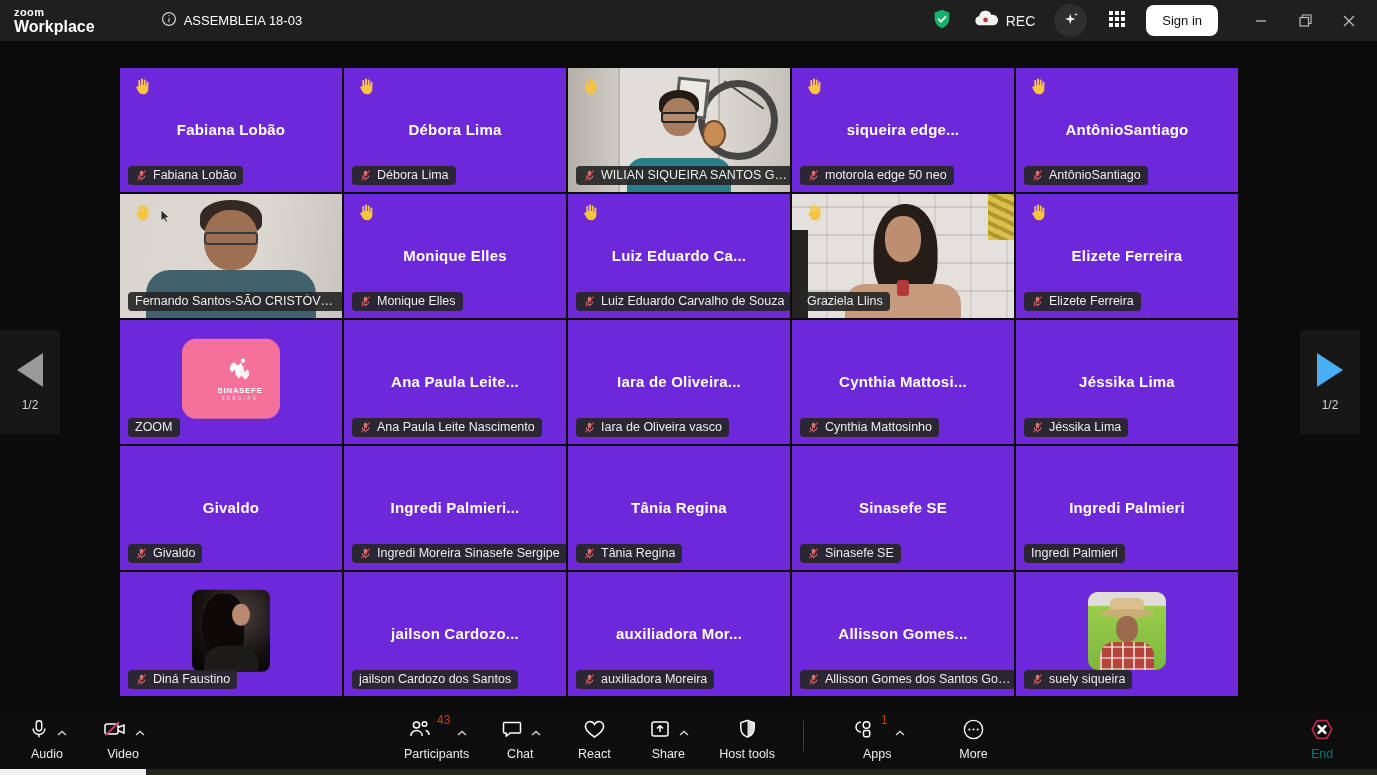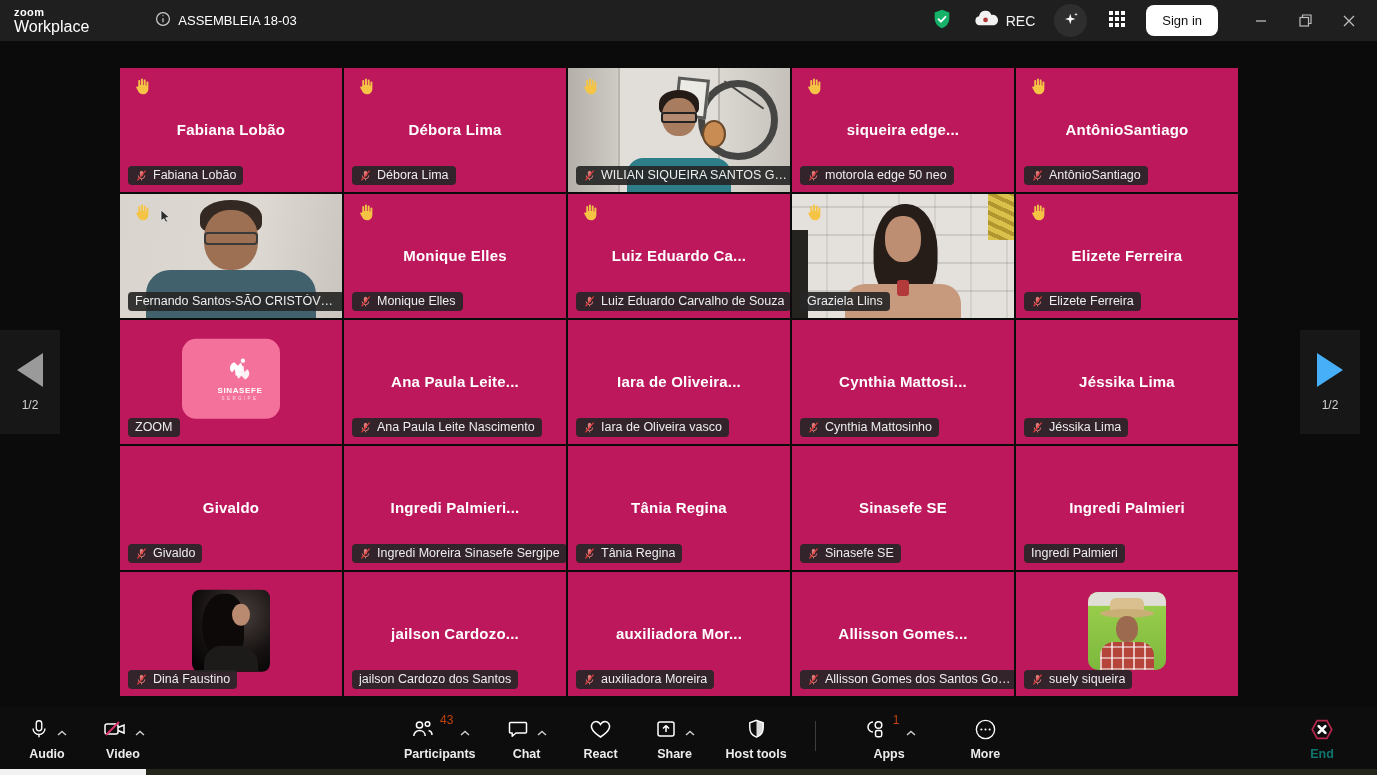--- a/index.html
+++ b/index.html
@@ -4,35 +4,35 @@
 <style>
   html,body{margin:0;padding:0;}
   body{width:1377px;height:775px;overflow:hidden;position:relative;background:#0b0b0c;
        font-family:"Liberation Sans",sans-serif;color:#fff;}
 
   
   .titlebar{position:absolute;top:0;left:0;right:0;height:41px;background:#1f1f1f;
             border-bottom:1px solid #121212;display:flex;align-items:center;}
   .logo{margin-left:14px;line-height:1;}
   .logo .l1{font-size:11px;font-weight:700;letter-spacing:.4px;}
-  .logo .l2{font-size:16px;font-weight:400;margin-top:1px;}
+  .logo .l2{font-size:16px;font-weight:700;margin-top:1px;}
   .meeting{display:flex;align-items:center;gap:7px;margin-left:66px;font-size:13px;color:#ffffff;}
   .tb-right{margin-left:auto;display:flex;align-items:center;gap:13px;margin-right:6px;}
   .rec{display:flex;align-items:center;gap:6px;font-size:14px;color:#f2f2f2;margin:0 6px;text-align:center;}
   .circle-btn{width:33px;height:33px;border-radius:50%;background:#2e2e2e;display:flex;
               align-items:center;justify-content:center;}
   .signin{background:#fff;color:#111;font-size:13px;padding:8px 16px;border-radius:8px;}
   .winbtns{display:flex;align-items:center;gap:0;margin-left:8px;}
   .winbtn{width:44px;height:41px;display:flex;align-items:center;justify-content:center;}
 
   
   .stage{position:absolute;top:41px;bottom:69px;left:0;right:0;background:#0b0b0c;overflow:hidden;}
   .grid{position:absolute;left:120px;top:27px;display:grid;
         grid-template-columns:repeat(5,222px);grid-template-rows:repeat(5,124px);gap:2px;}
-  .tile{position:relative;background:#be185d;overflow:hidden;}
+  .tile{position:relative;background:#6d28d9;overflow:hidden;}
   .tile.active{outline:2px solid #43d17c;outline-offset:-2px;}
   .dn{position:absolute;top:53px;left:0;width:100%;text-align:center;font-weight:700;
       font-size:15px;color:#fff;letter-spacing:.2px;z-index:2;}
   .hand{position:absolute;top:8px;left:12px;z-index:4;}
   .cursor{position:absolute;top:15px;left:40px;z-index:4;}
   .pill{position:absolute;left:8px;bottom:7px;background:rgba(38,38,38,.92);border-radius:4px;
         padding:2px 7px 3px;display:flex;align-items:center;gap:5px;max-width:204px;z-index:3;}
   .pill .txt{font-size:12.5px;color:#ededed;white-space:nowrap;overflow:hidden;text-overflow:ellipsis;}
   .pill .mic{display:flex;flex:0 0 auto;}
 
@@ -117,21 +117,21 @@
   .tri-l{width:0;height:0;border-top:17px solid transparent;border-bottom:17px solid transparent;
          border-right:26px solid #9a9a9a;}
   .tri-r{width:0;height:0;border-top:17px solid transparent;border-bottom:17px solid transparent;
          border-left:26px solid #47aef8;}
   .pagecount{font-size:12px;color:#d2d2d2;}
 
   
   .toolbar{position:absolute;left:0;right:0;bottom:6px;height:63px;background:#0d0d0e;}
   .tb-item{display:flex;flex-direction:column;align-items:center;min-width:46px;}
   .tb-icons{height:32px;display:flex;align-items:center;gap:7px;}
-  .tb-label{font-size:12.5px;color:#ececec;margin-top:0px;font-weight:bold;}
+  .tb-label{font-size:12.5px;color:#ececec;margin-top:0px;}
   .tb-label.red{color:#0f766e;}
   .grp-left{position:absolute;left:24px;top:9px;display:flex;gap:30px;}
   .grp-center{position:absolute;left:404px;top:9px;display:flex;gap:28px;align-items:flex-start;}
   .grp-end{position:absolute;right:32px;top:9px;}
   .count{font-size:12px;color:#c2410c;align-self:flex-start;margin:-2px 0 0 -2px;}
   .vdiv{width:1px;height:30px;background:#3d3d3d;margin-top:6px;}
   .gap-more{margin-left:18px;}
 
   
   .taskbar{position:absolute;bottom:0;left:0;right:0;height:6px;background:#24261b;}

